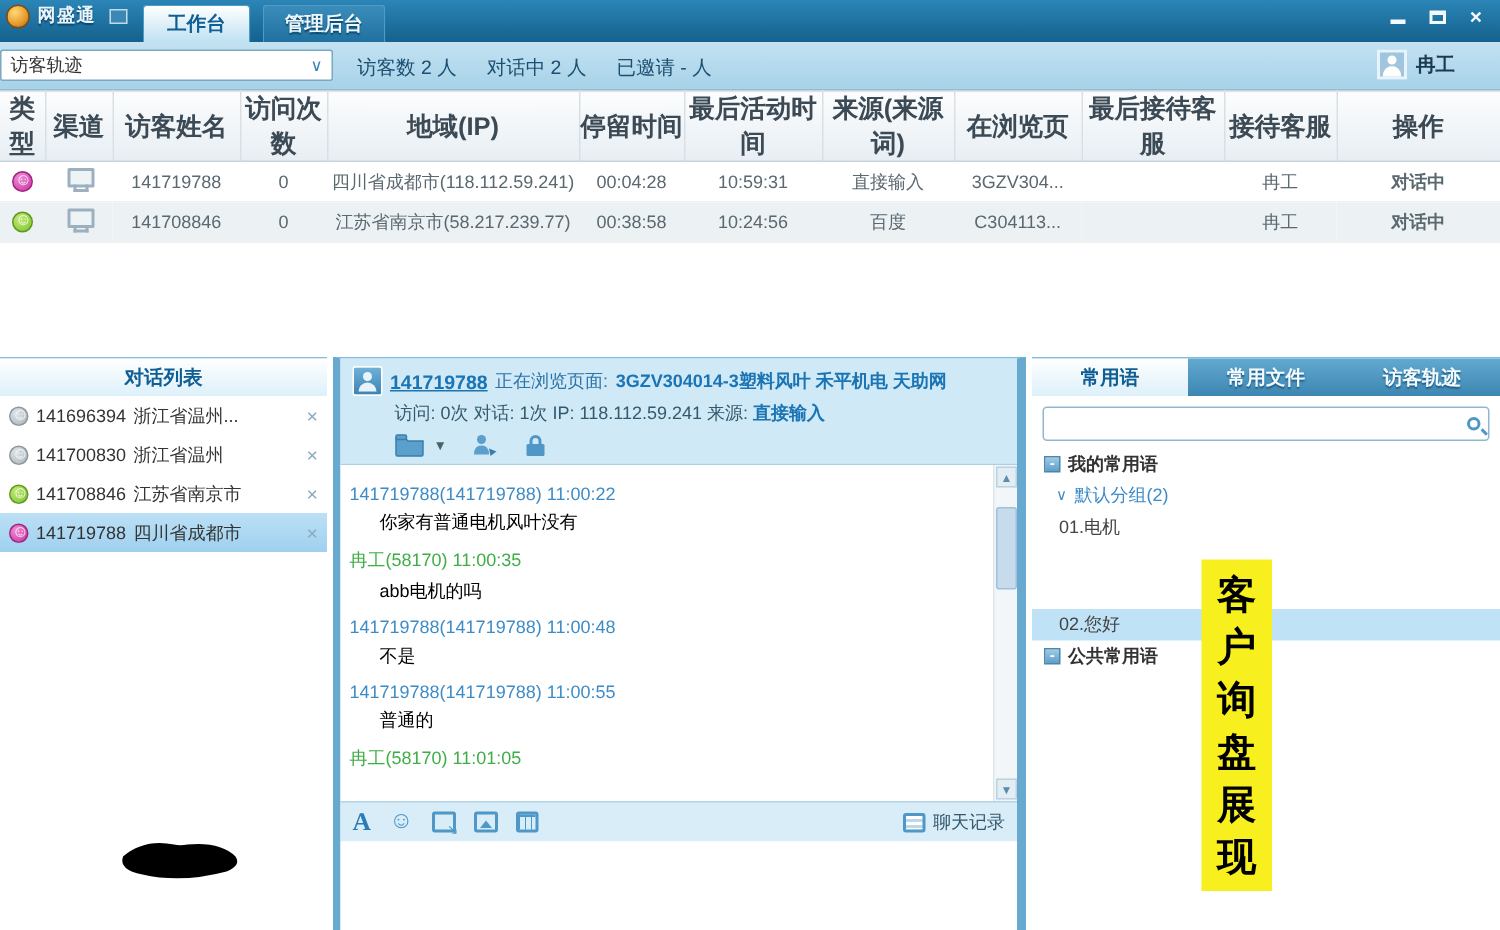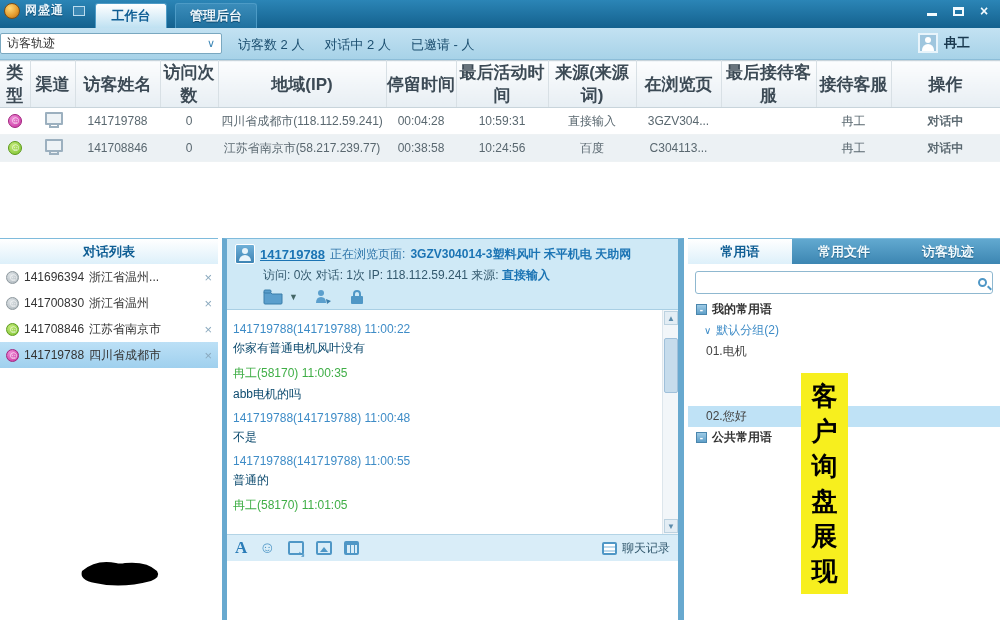--- a/index.html
+++ b/index.html
@@ -87,21 +87,21 @@
   .ch-src { color:#1b74b4; font-weight:bold; }
   .ch-tools { margin:5px 0 0 28px; display:flex; align-items:center; gap:16px; }
   .caret-down { color:#466; font-size:9px; margin-left:-10px; }
 
   
   .chat-body { position:absolute; left:0; top:70px; right:0; height:225px; background:#fff; border-top:1px solid #a9cfe4; }
   .messages { position:absolute; left:0; top:0; right:16px; bottom:0; overflow:hidden; padding:4px 6px; }
   .msg-head { font-size:12px; margin-top:8px; }
   .msg-head.visitor { color:#3e8cc7; }
   .msg-head.agent { color:#3fae46; }
-  .msg-body { font-size:12px; color:#0c4a6e; margin:4px 0 0 0; }
+  .msg-body { font-size:12px; color:#000000; margin:4px 0 0 20px; }
   .chat-scroll { position:absolute; right:0; top:0; width:16px; bottom:0; background:#f2f6f9; border-left:1px solid #dde6ec; }
   .scr-btn { position:absolute; left:1px; width:14px; height:14px; background:#e3edf4; border:1px solid #bcd2e0;
     color:#5d8cab; font-size:8px; display:flex; align-items:center; justify-content:center; }
   .scr-thumb { position:absolute; left:1px; top:28px; width:14px; height:55px; background:#c6dcec; border:1px solid #9fc0da; border-radius:2px; }
 
   
   .chat-toolbar { position:absolute; left:0; top:295px; right:0; height:27px; background:#d9edf8;
     border-top:1px solid #b3d4e6; display:flex; align-items:center; padding:0 8px; gap:12px; }
   .tb-font { color:#2a7cb8; font-family:"Liberation Serif",serif; font-weight:bold; font-size:17px; }
   .tb-smile { color:#4f97c6; font-size:16px; }

